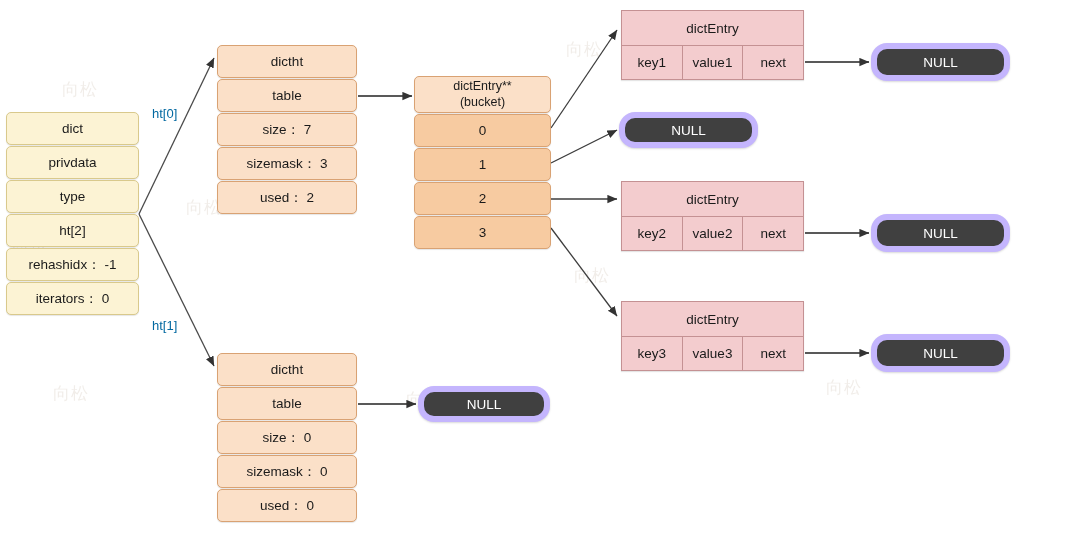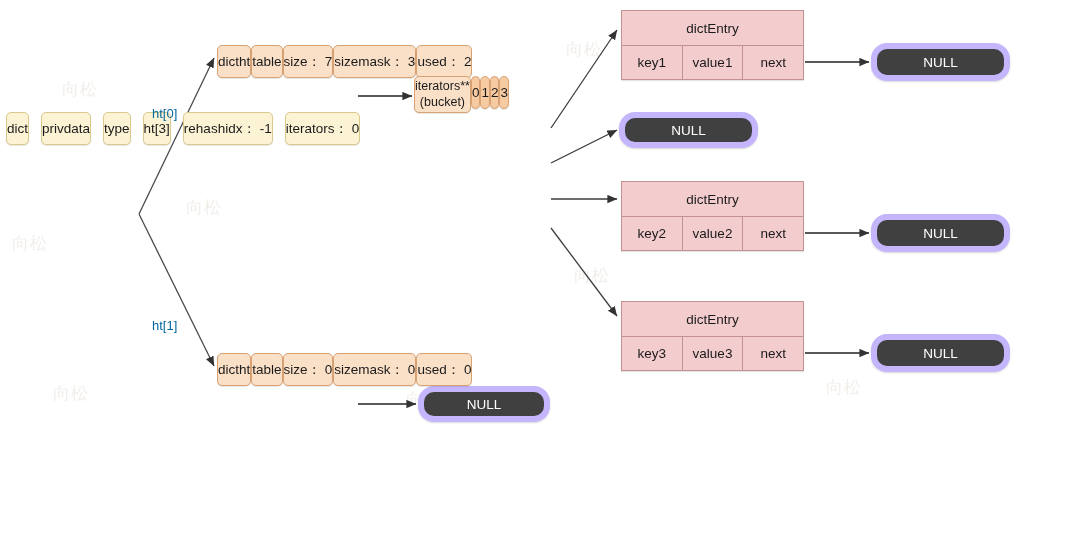--- a/index.html
+++ b/index.html
@@ -25,21 +25,21 @@
     top: 0;
     width: 1091px;
     height: 539px;
     pointer-events: none;
   }
 
   
   .stack {
     position: absolute;
     display: flex;
-    flex-direction: row;
+    flex-direction: column;
   }
   .cell {
     box-sizing: border-box;
     display: flex;
     align-items: center;
     justify-content: center;
     text-align: center;
     font-size: 13.5px;
     color: #1a1a1a;
     border-radius: 5px;
@@ -169,43 +169,43 @@
 
     <path d="M805,62 L869,62" stroke="#222222" stroke-width="1.3" fill="none" marker-end="url(#ah)"></path>
 
     <path d="M805,233 L869,233" stroke="#222222" stroke-width="1.3" fill="none" marker-end="url(#ah)"></path>
 
     <path d="M805,353 L869,353" stroke="#222222" stroke-width="1.3" fill="none" marker-end="url(#ah)"></path>
 
     <path d="M358,404 L416,404" stroke="#222222" stroke-width="1.3" fill="none" marker-end="url(#ah)"></path>
   </svg>
 
-  <div class="stack" style="left:6px; top:112px; width:133px;gap:12px;">
+  <div class="stack" style="left:6px; top:112px; width:133px;">
     <div class="cell cream" style="height:33px; margin-bottom:1px;">dict</div>
     <div class="cell cream" style="height:33px; margin-bottom:1px;">privdata</div>
     <div class="cell cream" style="height:33px; margin-bottom:1px;">type</div>
-    <div class="cell cream" style="height:33px; margin-bottom:1px;">ht[3]</div>
+    <div class="cell cream" style="height:33px; margin-bottom:1px;">ht[2]</div>
     <div class="cell cream" style="height:33px; margin-bottom:1px;">rehashidx： -1</div>
     <div class="cell cream" style="height:33px;">iterators： 0</div>
   </div>
 
   <div class="label" style="left:152px; top:106px;">ht[0]</div>
   <div class="label" style="left:152px; top:318px;">ht[1]</div>
 
   <div class="stack" style="left:217px; top:45px; width:140px;">
     <div class="cell peach" style="height:33px; margin-bottom:1px;">dictht</div>
     <div class="cell peach" style="height:33px; margin-bottom:1px;">table</div>
     <div class="cell peach" style="height:33px; margin-bottom:1px;">size： 7</div>
     <div class="cell peach" style="height:33px; margin-bottom:1px;">sizemask： 3</div>
     <div class="cell peach" style="height:33px;">used： 2</div>
   </div>
 
   <div class="stack" style="left:414px; top:76px; width:137px;">
     <div class="cell peach" style="height:37px; margin-bottom:1px; flex-direction:column; font-size:12.5px; line-height:1.25;">
-      <span>iterators**</span>
+      <span>dictEntry**</span>
       <span>(bucket)</span>
     </div>
     <div class="cell peach-deep" style="height:33px; margin-bottom:1px;">0</div>
     <div class="cell peach-deep" style="height:33px; margin-bottom:1px;">1</div>
     <div class="cell peach-deep" style="height:33px; margin-bottom:1px;">2</div>
     <div class="cell peach-deep" style="height:33px;">3</div>
   </div>
 
   <div class="entry" style="left:621px; top:10px; width:183px; height:70px;">
     <div class="entry-head">dictEntry</div>

